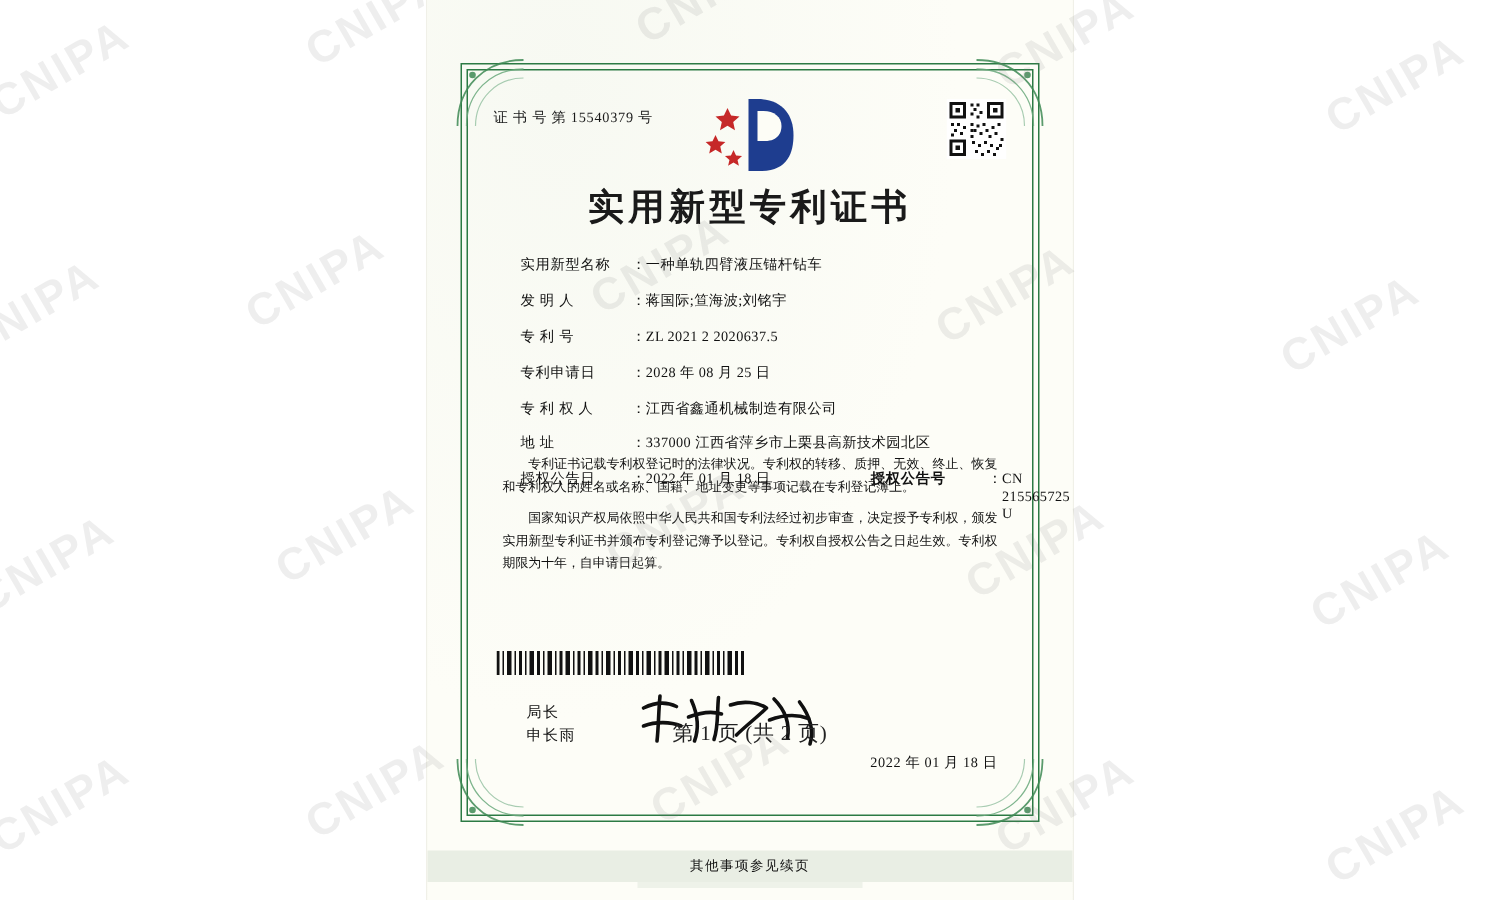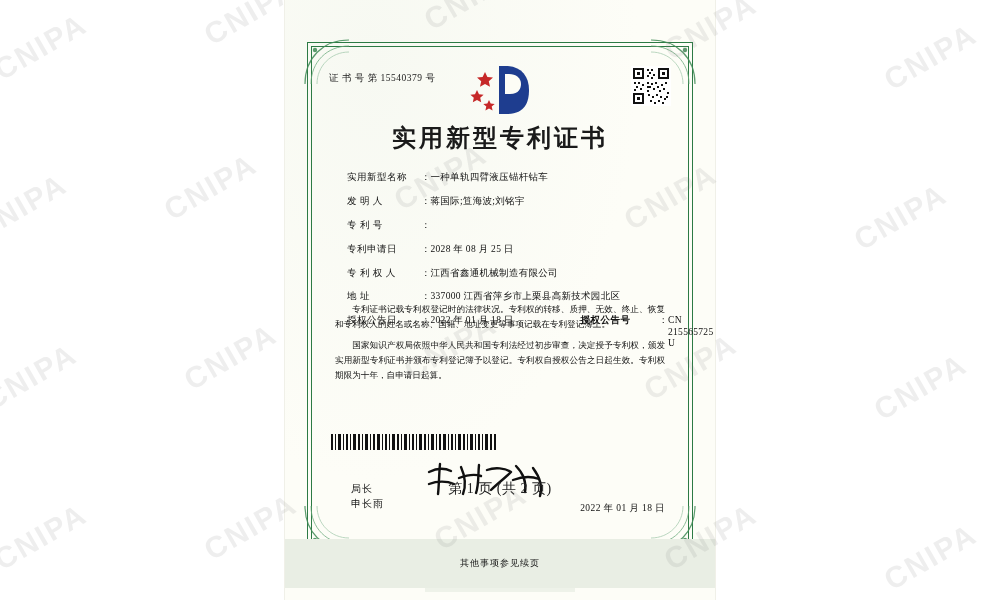--- a/index.html
+++ b/index.html
@@ -178,21 +178,20 @@
   }
 
   .signature-block {
     position: absolute;
     left: 22px;
     top: 408px;
     font-size: 10px;
     line-height: 1.5;
     color: #111;
     letter-spacing: 1px;
-    margin-top: 13px;
   }
   .sign-script {
     position: absolute;
     left: 92px;
     top: 398px;
     width: 130px;
     height: 42px;
   }
   .issue-date {
     position: absolute;
@@ -216,21 +215,21 @@
   .footer-note {
     position: absolute;
     left: 0;
     right: 0;
     bottom: 12px;
     text-align: center;
     font-size: 9px;
     color: #111;
     letter-spacing: 1px;
     background: #e9eee4;
-    padding: 18px 0;
+    padding: 4px 0;
   }
   .footer-strip {
     position: absolute;
     left: 140px;
     right: 140px;
     bottom: 8px;
     height: 16px;
     background: #eef2e9;
   }
 </style>
@@ -343,20 +342,21 @@
           <span class="f-value">一种单轨四臂液压锚杆钻车</span>
         </div>
         <div class="field-row">
           <span class="f-label">发 明 人</span>
           <span class="f-colon">：</span>
           <span class="f-value">蒋国际;笪海波;刘铭宇</span>
         </div>
         <div class="field-row">
           <span class="f-label">专 利 号</span>
           <span class="f-colon">：</span>
+          <span class="f-value">ZL 2021 2 2020637.5</span>
         </div>
         <div class="field-row">
           <span class="f-label">专利申请日</span>
           <span class="f-colon">：</span>
           <span class="f-value">2028 年 08 月 25 日</span>
         </div>
         <div class="field-row">
           <span class="f-label">专 利 权 人</span>
           <span class="f-colon">：</span>
           <span class="f-value">江西省鑫通机械制造有限公司</span>

